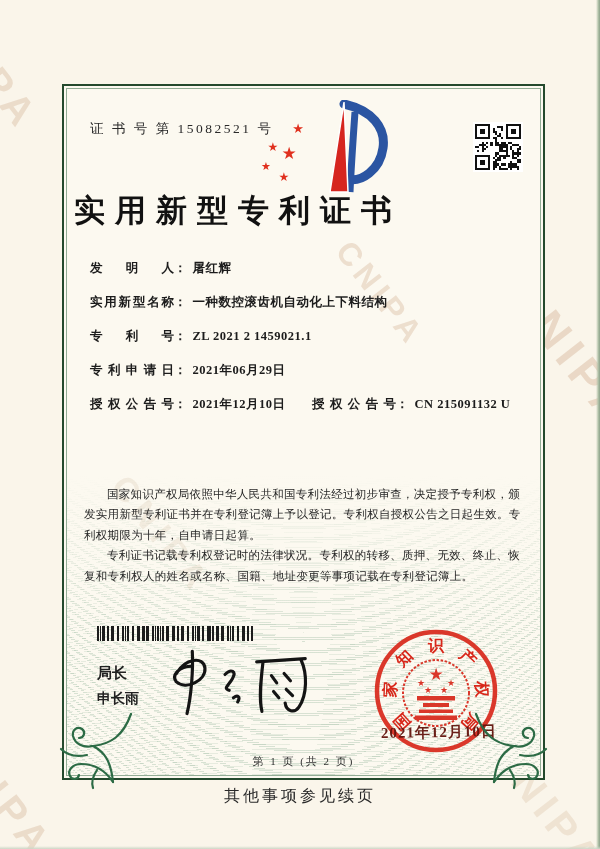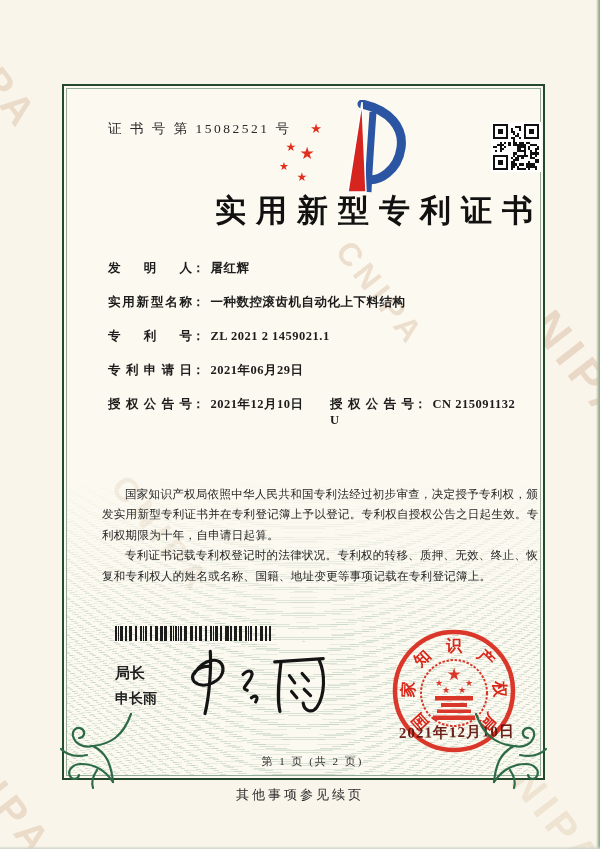--- a/index.html
+++ b/index.html
@@ -40,33 +40,33 @@
     position:absolute;left:3px;right:3px;bottom:3px;height:300px;z-index:0;
     background:
       repeating-radial-gradient(140% 80% at 50% 160%, rgba(122,164,134,.28) 0 1px, rgba(0,0,0,0) 1px 6px),
       repeating-radial-gradient(160% 90% at 50% -60%, rgba(122,164,134,.16) 0 1px, rgba(0,0,0,0) 1px 7px);
   }
   .waves::before{content:"";position:absolute;inset:0;
     background:linear-gradient(180deg,#fcf9f0 0,rgba(252,249,240,0) 55%);}
   .wm-in{z-index:1;}
   .wm2{left:293px;top:148px;font-size:32px;letter-spacing:5px;}
   .wm4{left:70px;top:382px;font-size:34px;color:rgba(195,162,130,.16);}
-  .panel .content{position:absolute;inset:0;z-index:2;margin-left:18px;}
+  .panel .content{position:absolute;inset:0;z-index:2;}
 
   .cert-no{
     position:absolute;left:26px;top:34px;font-size:13.5px;letter-spacing:2.5px;
     color:#2a2a2a;
   }
   .qr{position:absolute;left:409px;top:36px;width:46px;height:46px;background:#fff;padding:2px;}
   .qr svg{width:100%;height:100%;display:block;}
 
   .logo{position:absolute;left:196px;top:14px;width:134px;height:96px;}
 
   .title{
-    position:absolute;left:0;top:104px;width:100%;text-align:right;
+    position:absolute;left:0;top:104px;width:100%;text-align:left;
     font-size:31px;font-weight:700;letter-spacing:10px;text-indent:10px;color:#111;
   }
 
   .fields{position:absolute;left:26px;right:20px;top:174px;}
   .frow{position:relative;height:34px;font-size:12.5px;}
   .flabel{
     display:inline-block;width:84px;font-weight:700;color:#1c1c1c;
     text-align:justify;text-align-last:justify;vertical-align:top;
   }
   .fcolon{font-weight:700;margin-right:6px;}
@@ -107,21 +107,21 @@
     position:absolute;left:0;top:668px;width:100%;text-align:center;
     font-size:11px;color:#333;letter-spacing:2px;
   }
 
   .flourish{position:absolute;width:82px;height:82px;z-index:3;}
   .fl-left{left:-13px;bottom:-12px;}
   .fl-right{right:-13px;bottom:-12px;transform:scaleX(-1);}
 
   .footer-note{
     position:absolute;left:0;top:786px;width:100%;text-align:center;z-index:1;
-    font-size:13px;color:#2a2a2a;letter-spacing:3px;
+    font-size:16px;color:#2a2a2a;letter-spacing:3px;
   }
 </style>
 </head>
 <body>
 
 <div class="wm wm1">CNIPA</div>
 <div class="wm wm3">CNIPA</div>
 <div class="wm wm5">CNIPA</div>
 <div class="wm wm6">CNIPA</div>
 

